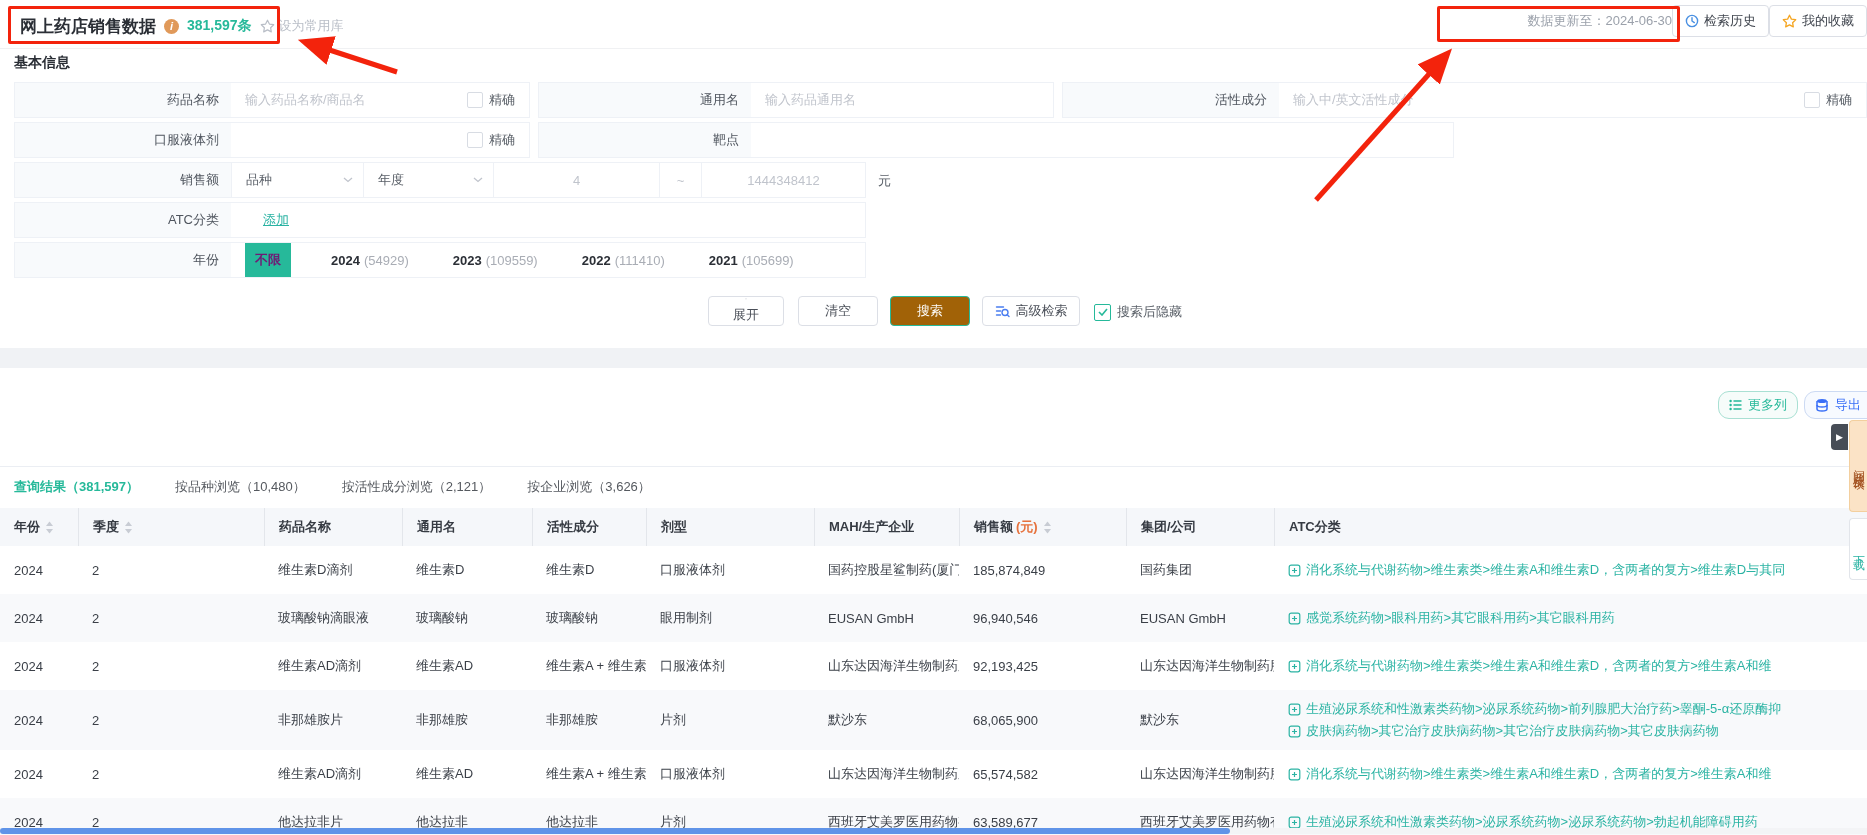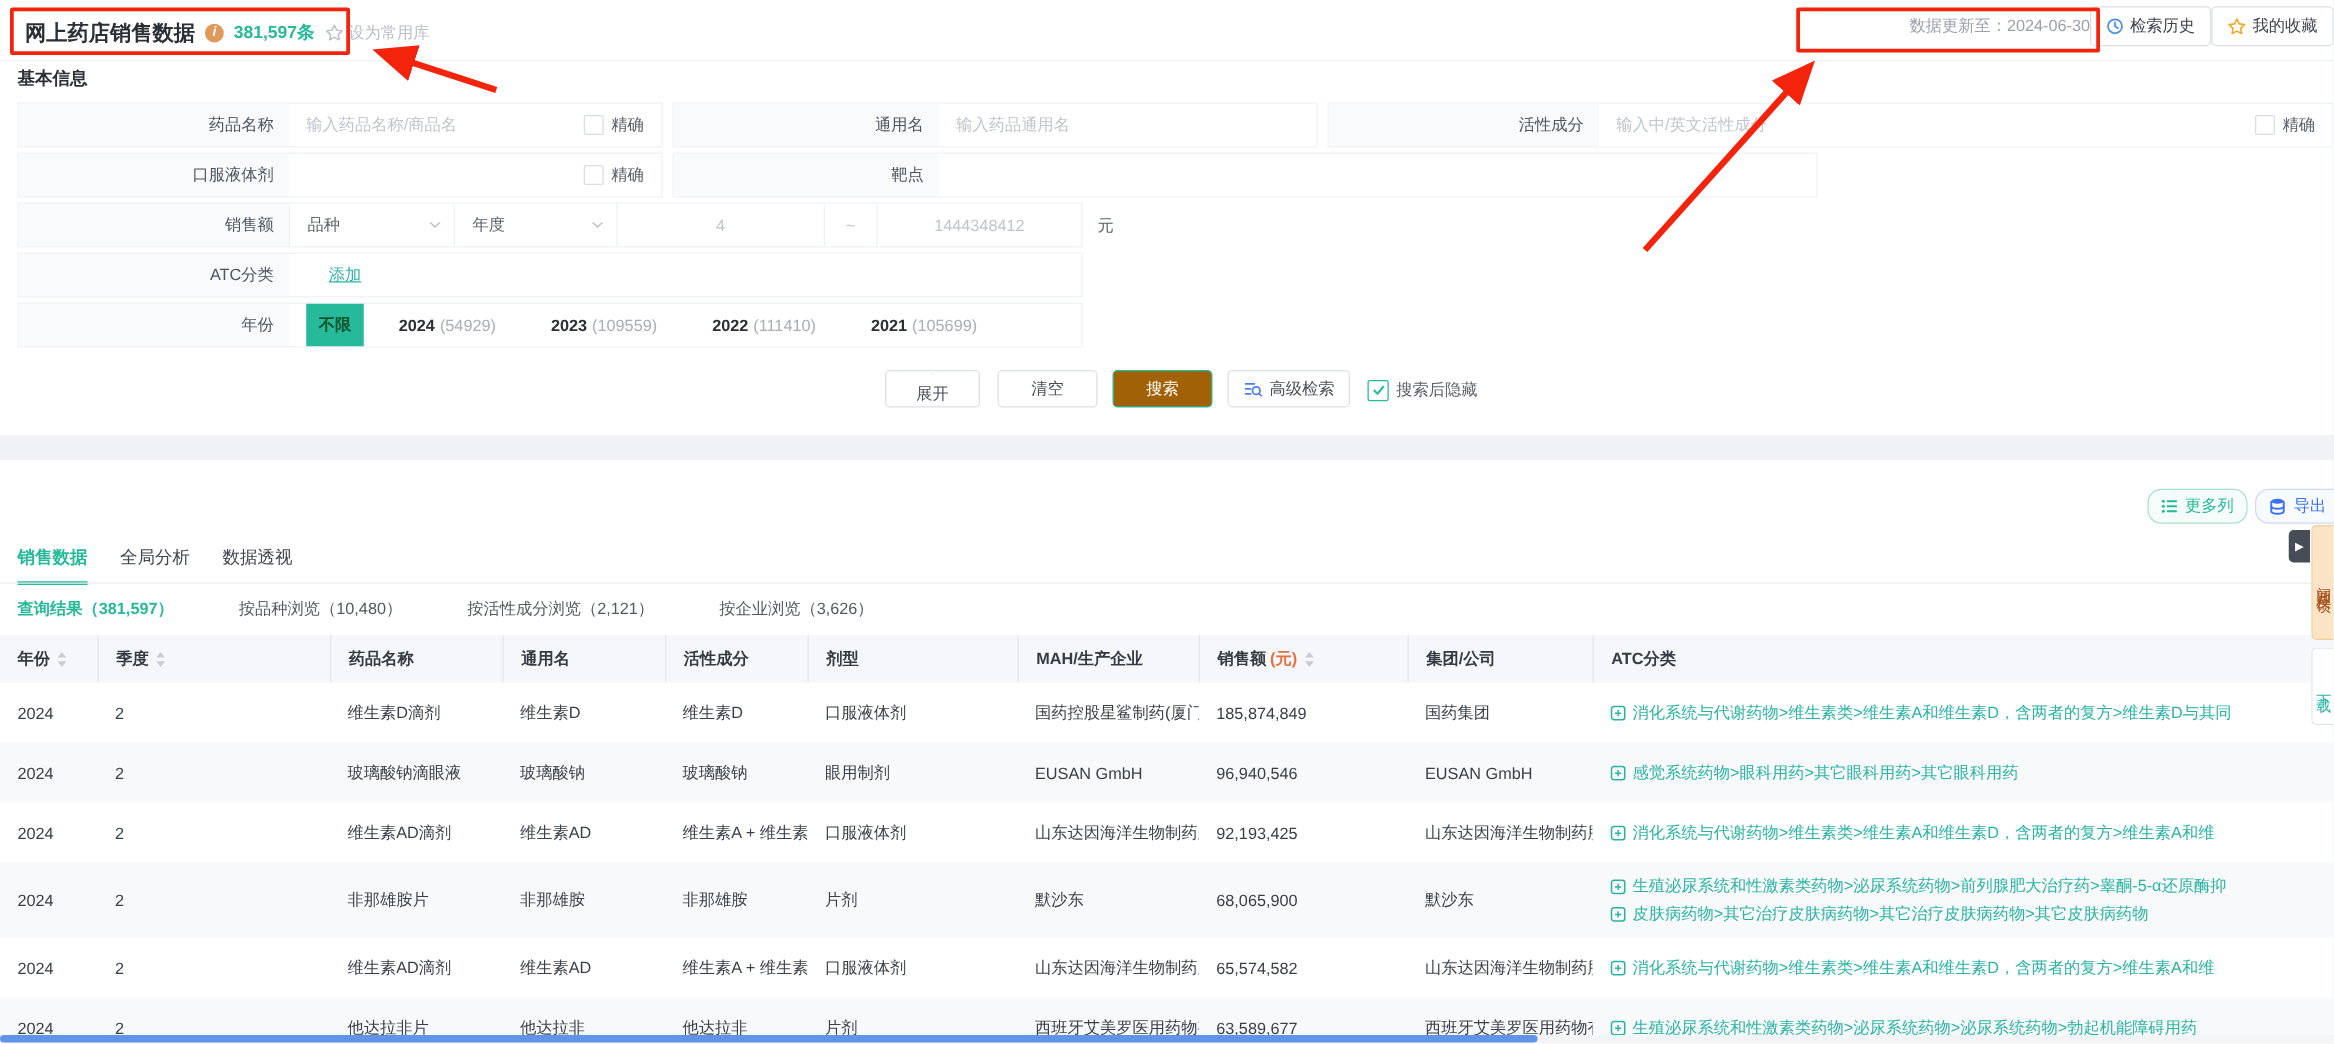--- a/index.html
+++ b/index.html
@@ -34,42 +34,42 @@
   .cb{width:14px;height:14px;border:1px solid #d8dce3;border-radius:2px;background:#fff;flex:none;}
   .fcell{display:flex;align-items:center;border-left:1px solid #eef1f6;box-sizing:border-box;
          font-size:13px;color:#5a6068;}
   .sel{justify-content:space-between;padding:0 10px 0 14px;}
   .numcell{justify-content:center;color:#c0c4cc;}
   .unit-outside{position:absolute;font-size:13px;color:#5a6068;}
   .add-link{color:#2ab3a3;font-size:13px;cursor:pointer;}
   .year-opt{display:inline-flex;align-items:center;font-size:13px;margin-right:44px;cursor:pointer;}
   .year-opt b{color:#2b2f36;font-weight:bold;}
   .year-opt em{font-style:normal;color:#a9adb5;margin-left:4px;}
-  .year-opt.sel{background:#26b99a;color:#14532d;font-weight:bold;padding:21px 10px;border-radius:3px;margin-right:28px;}
+  .year-opt.sel{background:#26b99a;color:#701a75;font-weight:bold;padding:21px 10px;border-radius:3px;margin-right:40px;}
 
   
   .abtn{position:absolute;top:296px;height:30px;display:inline-flex;align-items:center;justify-content:center;
         gap:6px;border:1px solid #dcdfe6;border-radius:4px;background:#fff;font-size:13px;color:#4a4f58;
         box-sizing:border-box;cursor:pointer;}
   .abtn.primary{background:#a16207;border-color:#26b99a;color:#fff;text-align:center;}
   .hide-check{position:absolute;top:303px;display:flex;align-items:center;gap:6px;font-size:13px;color:#5a6068;}
   .cb-checked{width:15px;height:15px;border:1px solid #26b99a;border-radius:2px;background:#fff;
               display:flex;align-items:center;justify-content:center;}
 
   
   .bottom-card{left:0;top:368px;width:1867px;height:467px;background:#fff;}
   .tool-btn{position:absolute;top:391px;height:28px;display:inline-flex;align-items:center;gap:6px;
             padding:0 10px;border-radius:11px;font-size:13px;box-sizing:border-box;cursor:pointer;}
   .morecols{left:1718px;border:1px solid #a9e0d3;background:#f6fcfa;color:#26b99a;}
   .exportb{left:1804px;width:80px;border:1px solid #ccdaf3;background:#f7faff;color:#3a6ff7;}
   .tabs{position:absolute;left:14px;top:437px;display:flex;gap:26px;}
   .tab{font-size:14px;color:#3f444d;padding-bottom:10px;cursor:pointer;}
   .tab.active{color:#26b99a;font-weight:bold;border-bottom:3px solid #26b99a;}
   .tabs-line{left:0;top:466px;width:1867px;height:1px;background:#ebeef3;}
-  .subtabs{position:absolute;left:14px;top:478px;display:flex;gap:52px;}
+  .subtabs{position:absolute;left:14px;top:478px;display:flex;gap:36px;}
   .subtab{font-size:13px;color:#55595f;cursor:pointer;white-space:nowrap;}
   .subtab.active{color:#26b99a;font-weight:bold;}
 
   
   .tablewrap{left:0;top:508px;width:1867px;}
   .tg{display:grid;grid-template-columns:78px 186px 138px 130px 114px 168px 145px 167px 148px 1fr;}
   .th{height:38px;background:#f5f7fa;display:flex;align-items:center;padding-left:14px;font-size:13px;
       font-weight:bold;color:#363b43;white-space:nowrap;overflow:hidden;box-sizing:border-box;}
   .th + .th{border-left:1px solid #e3e6eb;}
   .trow{height:48px;}
@@ -276,25 +276,20 @@
   </button>
   <button class="tool-btn exportb">
     <svg width="14" height="14" viewBox="0 0 14 14">
         <ellipse cx="7" cy="3" rx="5" ry="2" fill="#3a6ff7"></ellipse>
         <path d="M2 3v8c0 1.1 2.2 2 5 2s5-.9 5-2V3" fill="none" stroke="#3a6ff7" stroke-width="1.5"></path>
         <path d="M2 7c0 1.1 2.2 2 5 2s5-.9 5-2" fill="none" stroke="#3a6ff7" stroke-width="1.5"></path>
       </svg>
     <span>导出</span>
   </button>
 
-  <div class="tabs">
-      <div class="tab active">销售数据</div>
-      <div class="tab">全局分析</div>
-      <div class="tab">数据透视</div>
-    </div>
   <div class="abs tabs-line"></div>
   <div class="subtabs">
       <div class="subtab active">查询结果（381,597）</div>
       <div class="subtab">按品种浏览（10,480）</div>
       <div class="subtab">按活性成分浏览（2,121）</div>
       <div class="subtab">按企业浏览（3,626）</div>
     </div>
 
   <div class="abs tablewrap">
     <div class="tg" id="thead">

